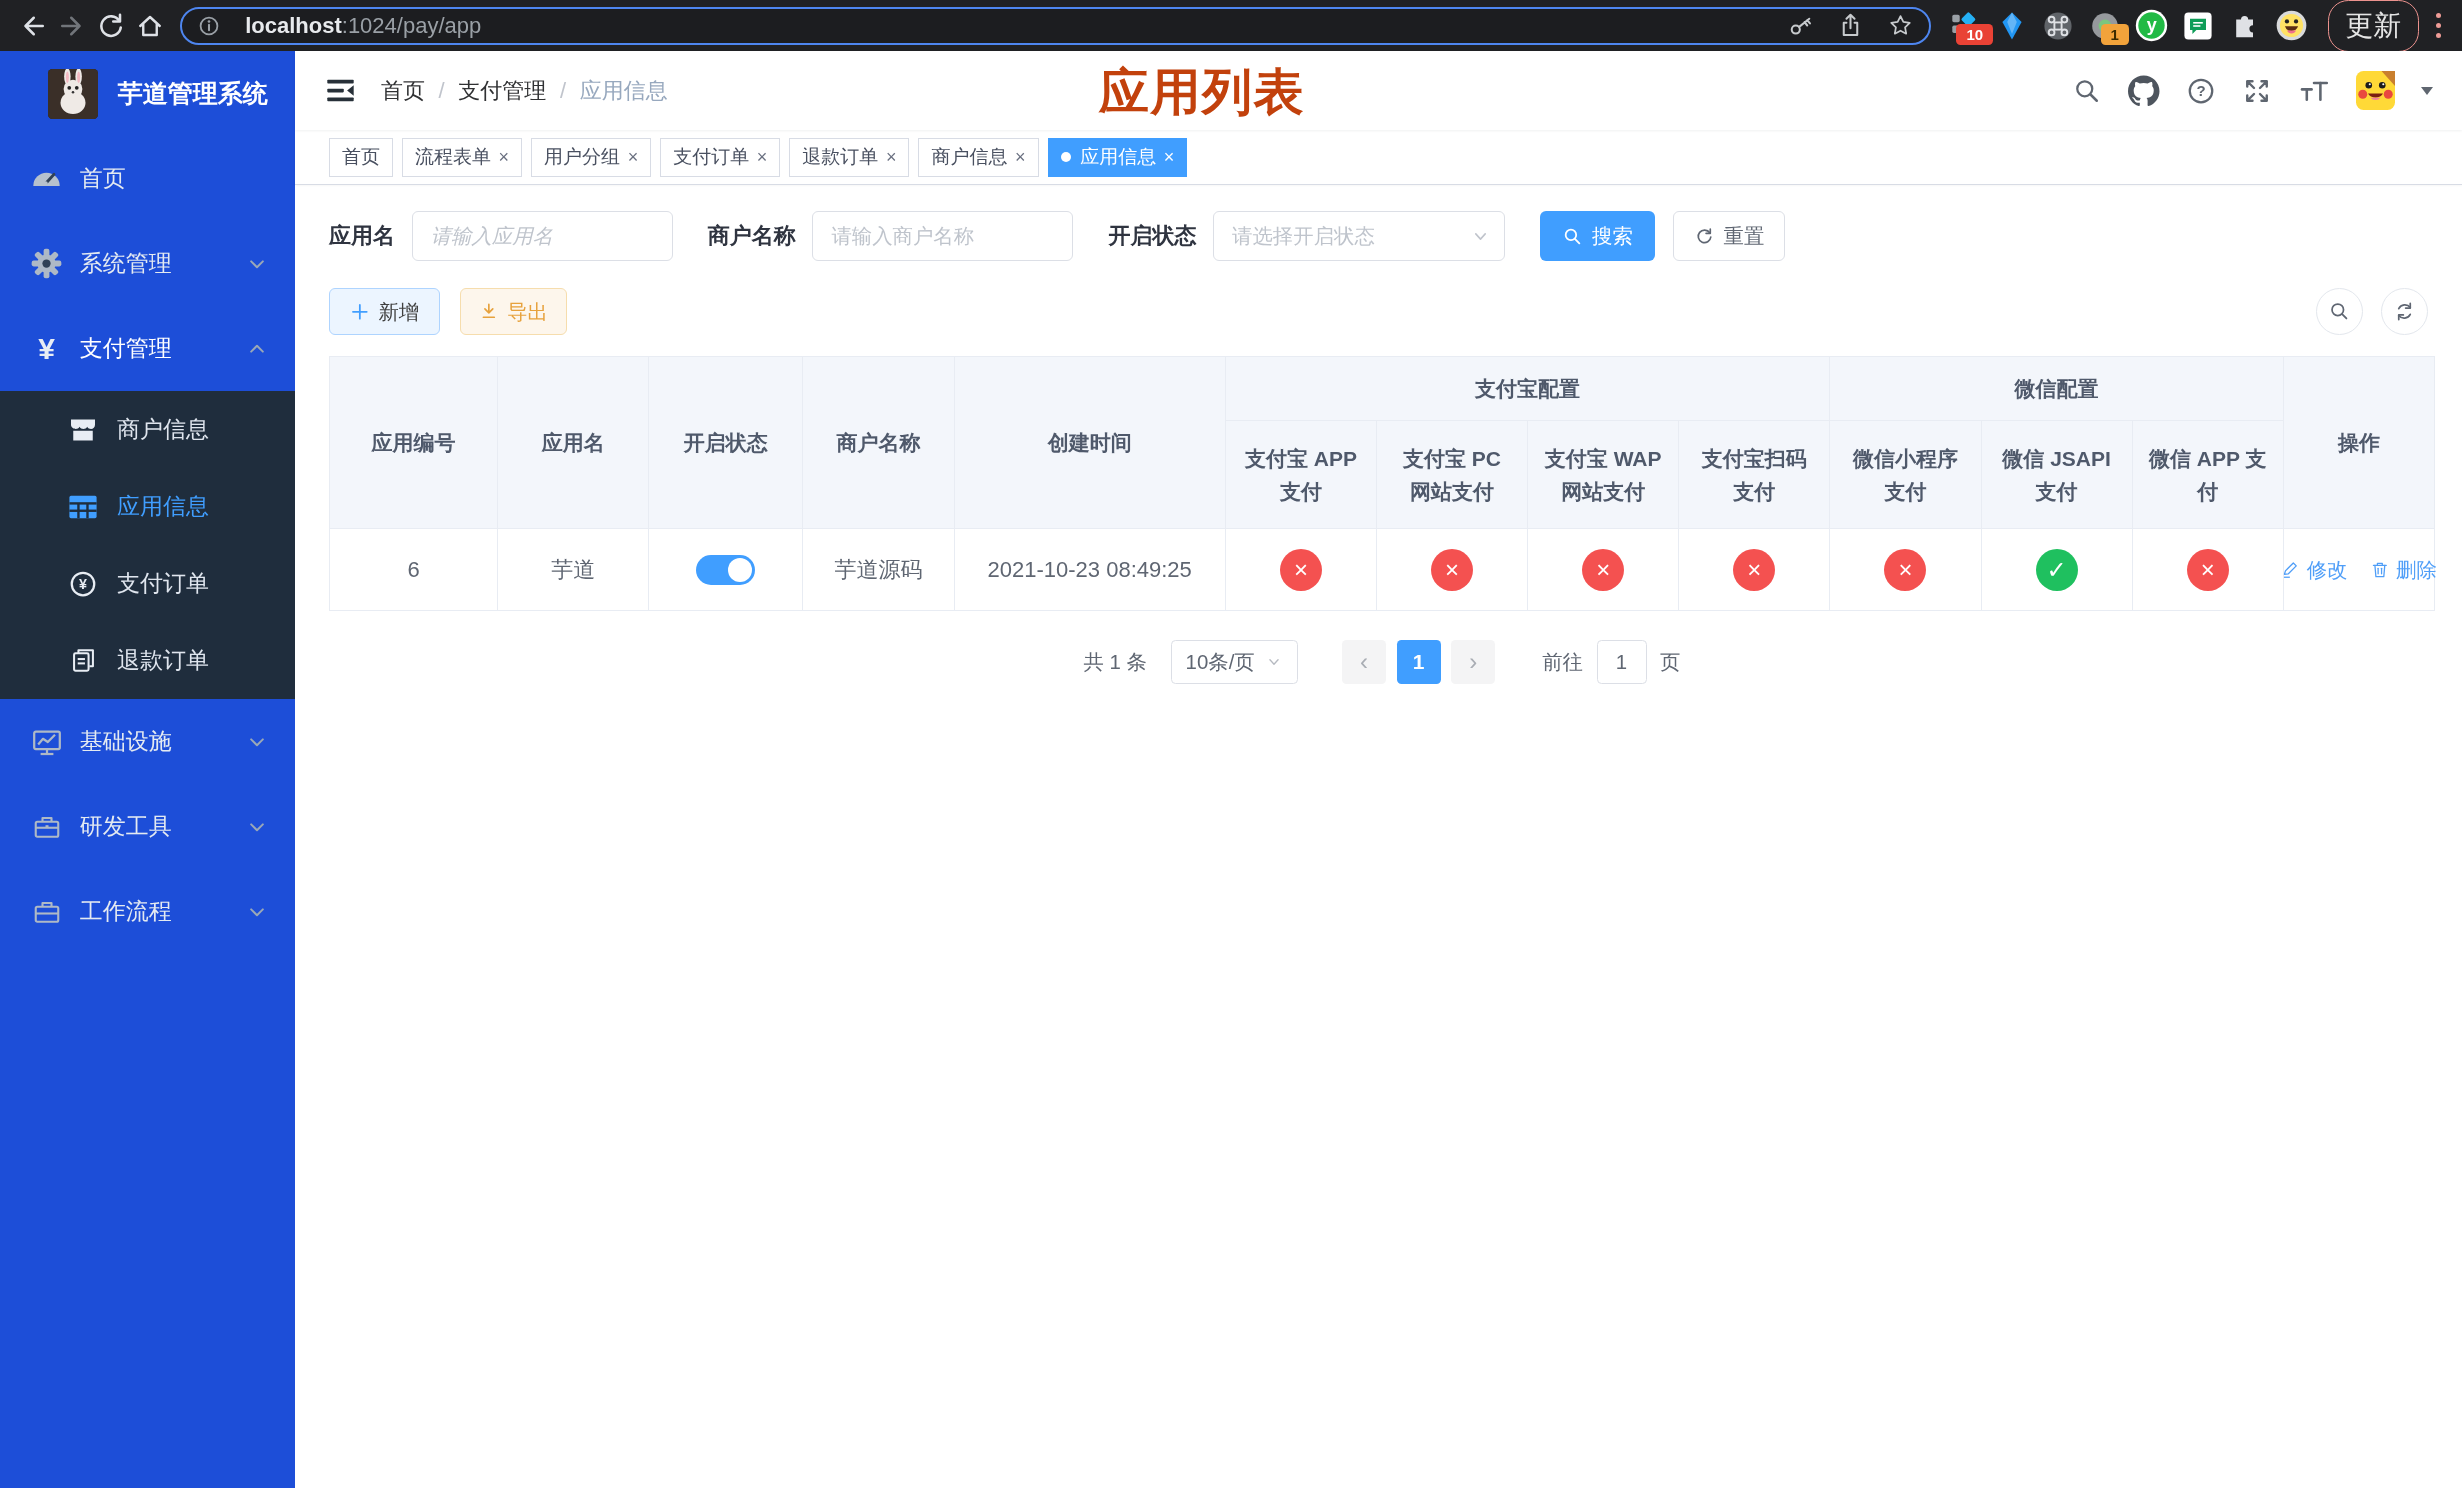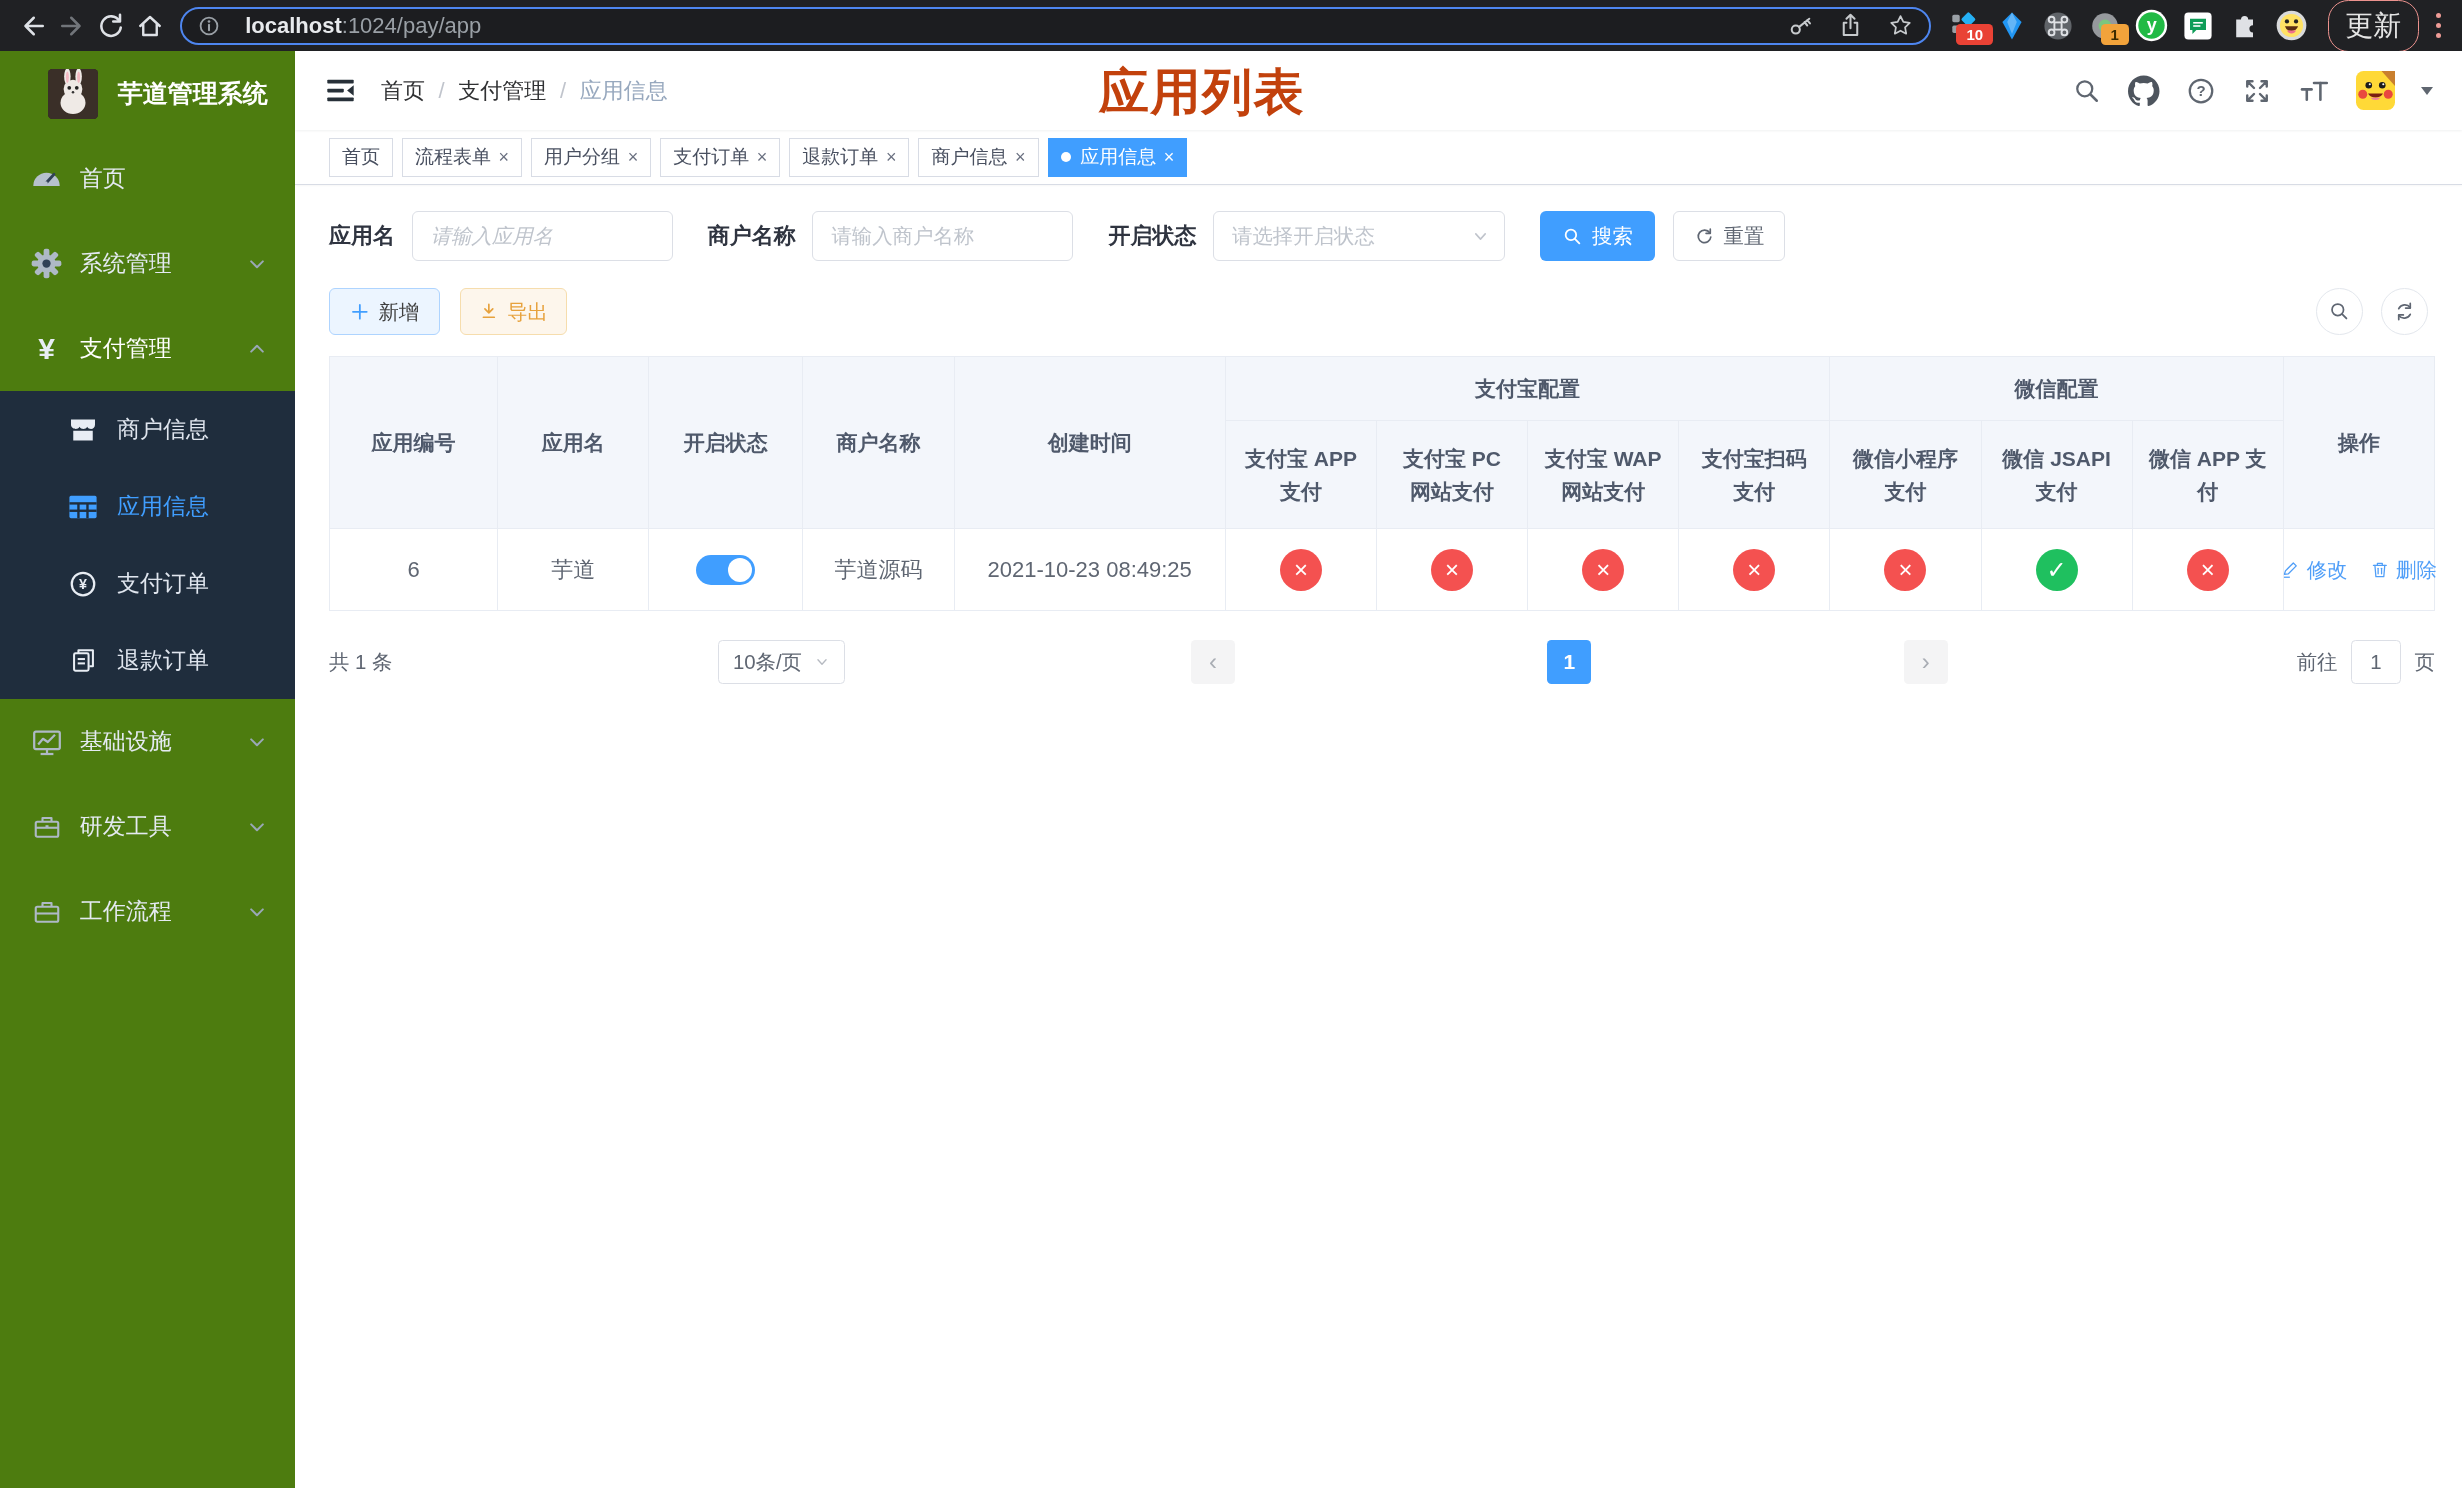--- a/index.html
+++ b/index.html
@@ -22,21 +22,21 @@
     font-size:15px; font-weight:700; display:flex; align-items:center; justify-content:center; padding:0 10px; }
   .badge.red { background:#e94235; color:#fff; }
   .badge.orange { background:#f2a33b; color:#3c2c00; left:12px; }
   .update-pill { border:1.9px solid #ec928e; color:#e5e5e5; border-radius:20.4px; padding:6px 16.7px;
     font-size:28px; margin:0 9px 0 12px; white-space:nowrap; }
   .menu-dots { display:flex; flex-direction:column; gap:4.5px; padding:4.5px 7.6px; }
   .menu-dots i { width:5.3px; height:5.3px; border-radius:50%; background:#ee9b96; }
 
   
   .app { display:flex; height:1437px; }
-  .sidebar { width:295px; flex:0 0 295px; background:#4d7c0f; color:#e4eaf1; }
+  .sidebar { width:295px; flex:0 0 295px; background:#1d4ed8; color:#e4eaf1; }
   .logo-row { height:85px; display:flex; align-items:center; padding-left:48px; }
   .logo-img { width:50px; height:50px; border-radius:4.5px; overflow:hidden; background:#2b2420; flex:0 0 auto; }
   .logo-title { font-size:25px; font-weight:700; color:#fff; margin-left:19.7px; white-space:nowrap; }
   .menu-item { height:85px; display:flex; align-items:center; padding:0 23px 0 30px; cursor:pointer; }
   .menu-item .mi-icon { width:33px; display:flex; justify-content:center; flex:0 0 33px; }
   .menu-item .mi-label { font-size:23px; margin-left:16.7px; flex:1; }
   .menu-item .mi-chevron { flex:0 0 30px; display:flex; justify-content:center; }
   .submenu { background:#1f2d3d; }
   .sub-item { height:77px; display:flex; align-items:center; padding-left:67px; cursor:pointer; }
   .sub-item .mi-icon { width:32px; display:flex; justify-content:center; flex:0 0 32px; }
@@ -102,21 +102,21 @@
   .status-circle.no { background:#f45150; }
   .status-circle.ok { background:#1fc05f; }
   .toggle { width:59px; height:30px; border-radius:15px; background:#c0ccda; position:relative; margin:0 auto; cursor:pointer; }
   .toggle.on { background:#409EFF; }
   .toggle .knob { width:24px; height:24px; border-radius:50%; background:#fff; position:absolute; top:3px; left:3px; }
   .toggle.on .knob { left:auto; right:3px; }
   .row-actions { display:flex; align-items:center; justify-content:center; gap:23px; }
   .link { color:#4f9ef8; font-size:20.4px; display:inline-flex; align-items:center; gap:6px; cursor:pointer; white-space:nowrap; }
 
   
-  .pagination { margin-top:29px; width:2106px; display:flex; justify-content:space-between; align-items:center;
+  .pagination { margin-top:29px; width:2106px; display:flex; justify-content:center; align-items:center;
     font-size:20.4px; color:#5f6672; }
   .pg-total { margin-right:24px; }
   .pg-size { width:127px; height:44px; border:0.8px solid #dcdfe6; border-radius:4.5px; display:flex; align-items:center;
     justify-content:center; gap:10.6px; margin-right:44px; color:#5f6672; cursor:pointer; }
   .pg-btn { width:44px; height:44px; border-radius:4.5px; background:#f4f4f5; color:#a9adb4; display:flex;
     align-items:center; justify-content:center; font-size:24px; cursor:pointer; }
   .pg-page { width:44px; height:44px; border-radius:4.5px; background:#409EFF; color:#fff; display:flex;
     align-items:center; justify-content:center; font-size:21px; font-weight:600; margin:0 10.6px; cursor:pointer; }
   .pg-goto { margin-left:47px; display:flex; align-items:center; gap:13.6px; }
   .pg-input { width:50px; height:44px; border:0.8px solid #dcdfe6; border-radius:4.5px; text-align:center;

